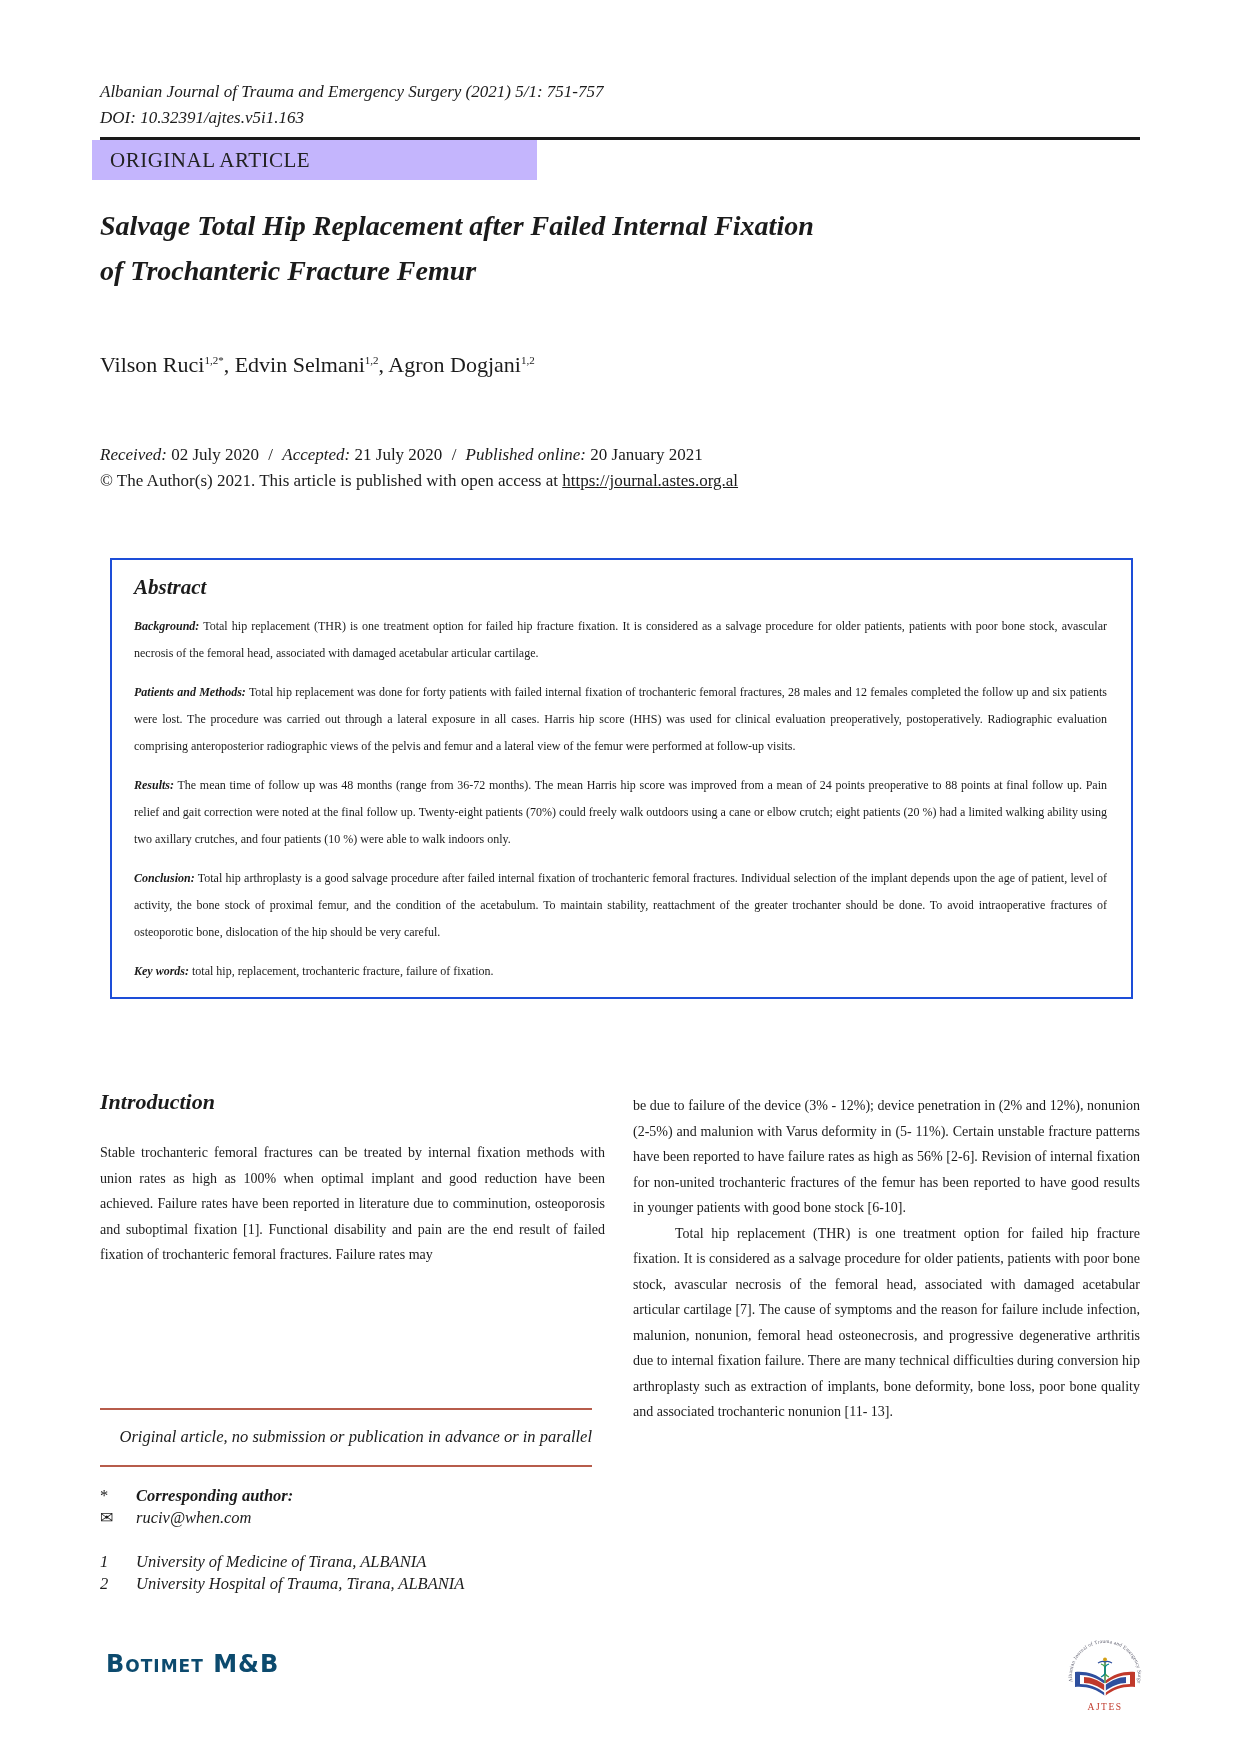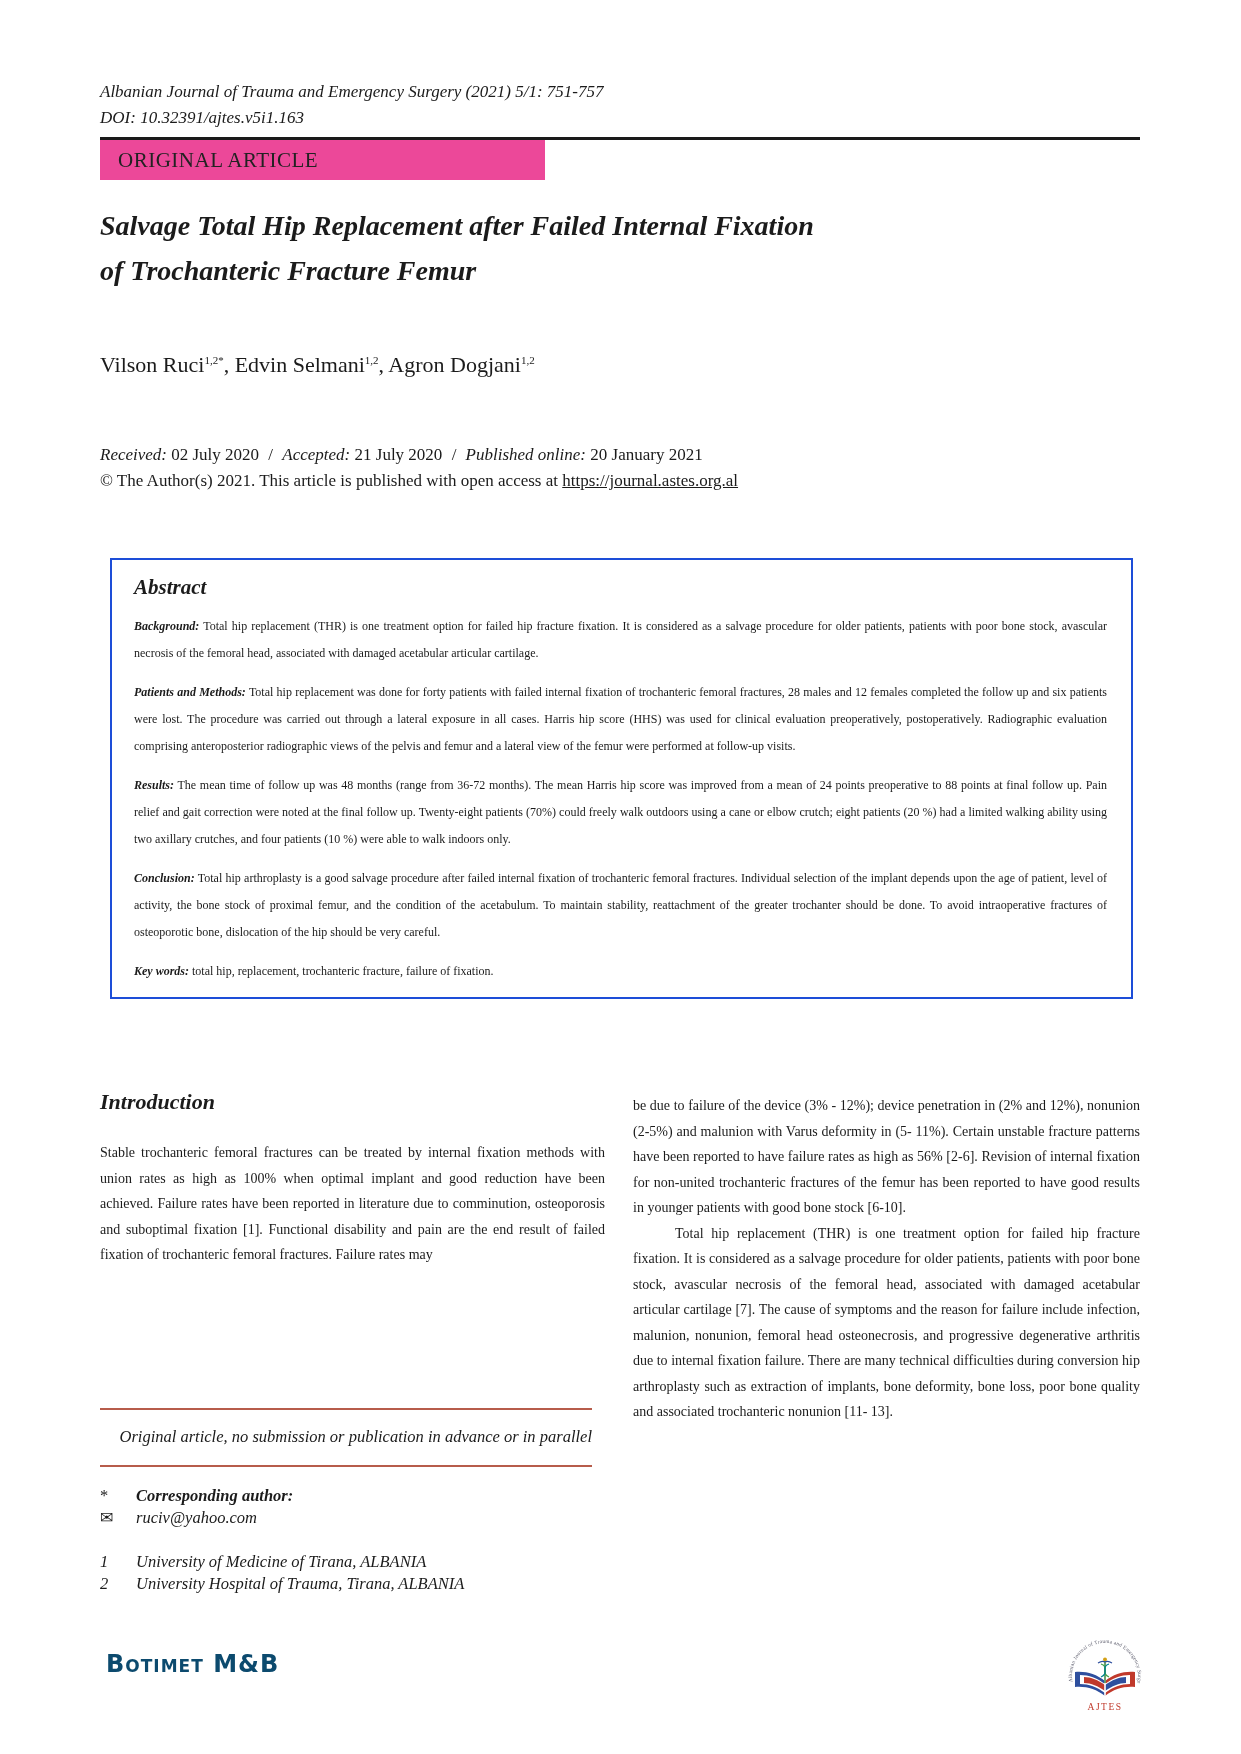--- a/index.html
+++ b/index.html
@@ -19,22 +19,22 @@
   }
   .doi-line{
     position:absolute; left:100px; top:106px; width:1040px;
     font-style:italic; font-size:17px; line-height:24px;
   }
   .top-rule{
     position:absolute; left:100px; top:137px; width:1040px; height:3px;
     background:#1a1a1a;
   }
   .article-type-badge{
-    position:absolute; left:100px; top:140px; width:445px; height:40px;
-    background:#ec4899;
+    position:absolute; left:92px; top:140px; width:445px; height:40px;
+    background:#c4b5fd;
     font-size:21px; line-height:40px;
     padding-left:18px; box-sizing:border-box;
     letter-spacing:0.5px;
     color:#222;
   }
   
   .paper-title{
     position:absolute; left:100px; top:203px; width:780px;
     font-weight:bold; font-style:italic;
     font-size:28px; line-height:45px;
@@ -181,21 +181,21 @@
     <div class="fn-note">Original article, no submission or publication in advance or in parallel</div>
     <div class="fn-rule"></div>
 
     <div class="corr-block">
       <div class="fn-row">
         <div class="fn-marker">*</div>
         <div class="fn-body corr-label">Corresponding author:</div>
       </div>
       <div class="fn-row">
         <div class="fn-marker email-icon">✉</div>
-        <div class="fn-body">ruciv@yahoo.com</div>
+        <div class="fn-body">ruciv@when.com</div>
       </div>
     </div>
 
     <div class="affil-block">
       <div class="fn-row">
         <div class="fn-marker it">1</div>
         <div class="fn-body">University of Medicine of Tirana, ALBANIA</div>
       </div>
       <div class="fn-row">
         <div class="fn-marker it">2</div>

